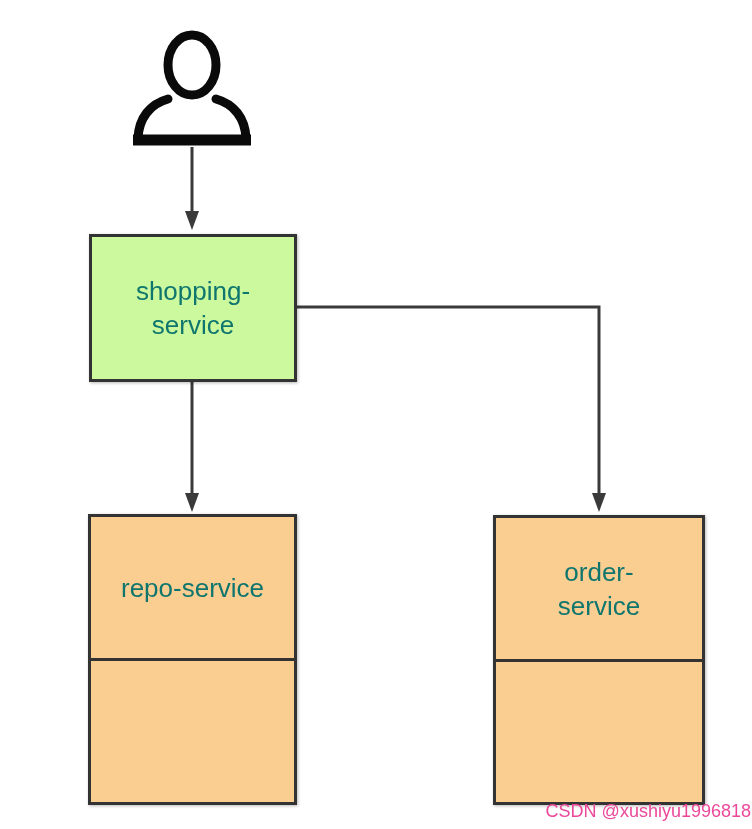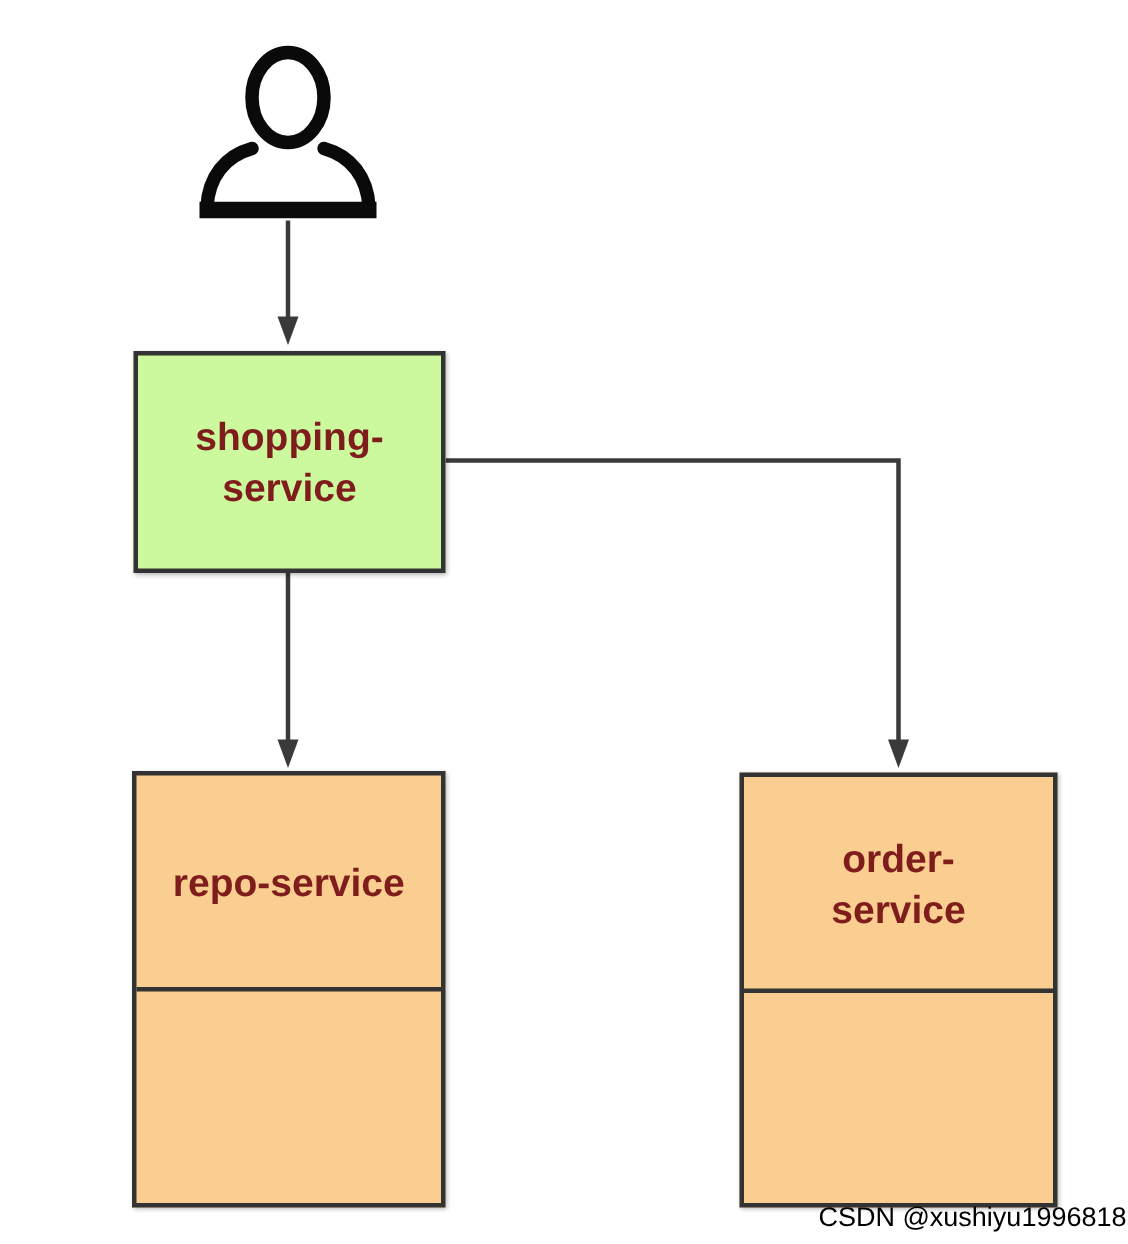--- a/index.html
+++ b/index.html
@@ -25,24 +25,23 @@
     box-sizing: border-box;
     border: 3px solid #333333;
     box-shadow: 1px 1px 3px rgba(0,0,0,0.28);
     display: flex;
     align-items: center;
     justify-content: center;
   }
   .node-label {
     font-size: 26px;
     line-height: 34px;
-    color: #7f1d1d;
+    color: #0f766e;
     text-align: center;
     white-space: pre-line;
-    font-weight: bold;
   }
   .node-shopping {
     left: 89px;
     top: 234px;
     width: 208px;
     height: 148px;
     background: #ccf99d;
   }
   .split {
     flex-direction: column;
@@ -73,21 +72,21 @@
     border-bottom: 3px solid #333333;
   }
   .cell-bottom {
     flex: 1;
   }
   .watermark {
     position: absolute;
     right: 1px;
     top: 801px;
     font-size: 18px;
-    color: #000000;
+    color: #ec4899;
     white-space: nowrap;
   }
   .stroke-line {
     stroke: #3a3a3a;
     stroke-width: 3;
     fill: none;
   }
   .arrow-head {
     fill: #3a3a3a;
     stroke: none;

